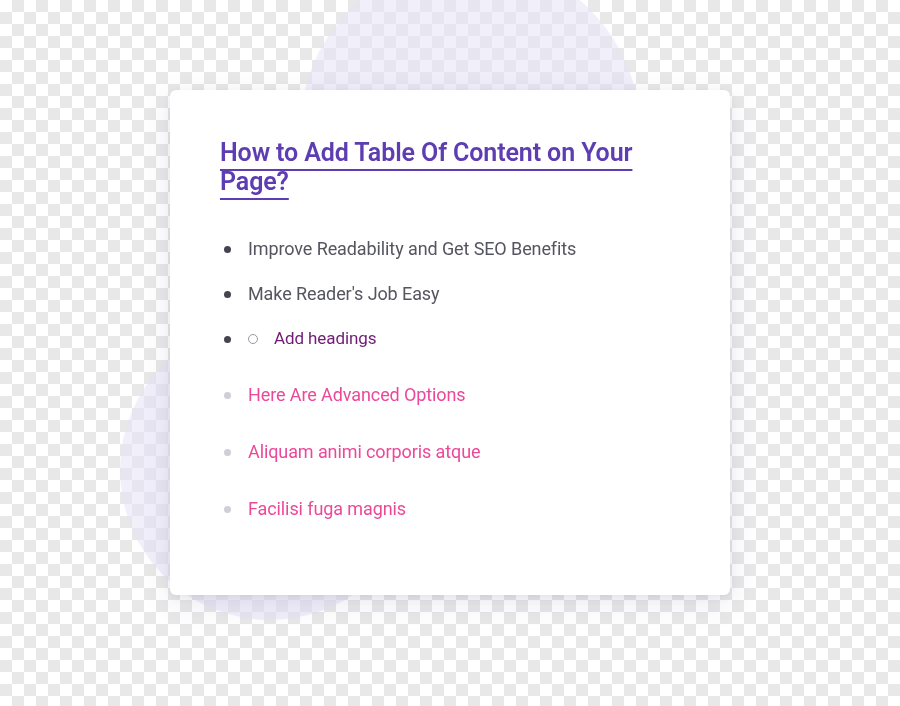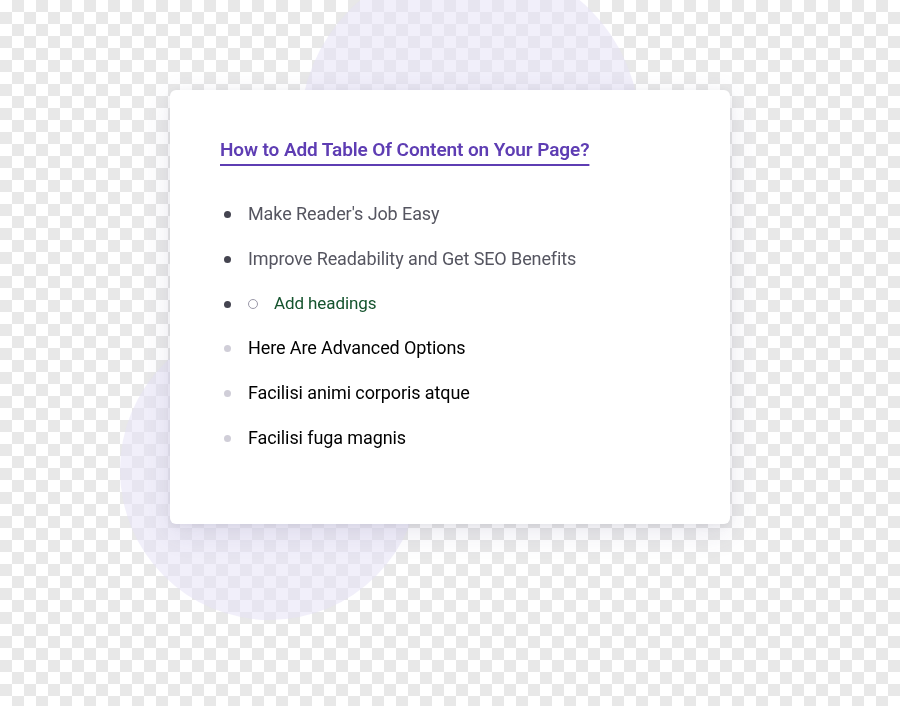--- a/index.html
+++ b/index.html
@@ -48,21 +48,21 @@
       left: 170px;
       width: 560px;
       background: #ffffff;
       border-radius: 6px;
       box-shadow: 0 8px 30px rgba(80, 70, 130, 0.12), 0 2px 8px rgba(0,0,0,0.05);
       padding: 48px 50px 52px 50px;
       z-index: 1;
     }
     .title {
       color: #5e3db3;
-      font-size: 19px;
+      font-size: 25px;
       font-weight: 600;
       text-decoration: underline;
       text-decoration-color: #5e3db3;
       text-underline-offset: 8px;
       text-decoration-thickness: 2px;
       margin-bottom: 42px;
       letter-spacing: -0.1px;
     }
     ul.top-list {
       list-style: none;
@@ -80,35 +80,36 @@
       content: "";
       position: absolute;
       left: 4px;
       top: 8px;
       width: 7px;
       height: 7px;
       border-radius: 50%;
       background: #444450;
     }
     ul.top-list > li.faded {
-      color: #000000;
+      color: #ec4899;
+      margin-top: 36px;
     }
     ul.top-list > li.faded::before {
       background: #d0ced8;
     }
     ul.sub-list {
       list-style: none;
       margin-top: 20px;
       margin-bottom: 6px;
     }
     ul.sub-list > li {
       position: relative;
       padding-left: 26px;
       font-size: 17px;
-      color: #14532d;
+      color: #701a75;
       margin-bottom: 12px;
       font-weight: 400;
     }
     ul.sub-list > li::before {
       content: "";
       position: absolute;
       left: 0;
       top: 6px;
       width: 8px;
       height: 8px;
@@ -119,24 +120,24 @@
   </style>
 </head>
 <body>
 
 <div class="bg-circle-1"></div>
 <div class="bg-circle-2"></div>
 
 <div class="card">
   <h2 class="title">How to Add Table Of Content on Your Page?</h2>
   <ul class="top-list">
+    <li><span>Improve Readability and Get SEO Benefits</span></li>
     <li><span>Make Reader's Job Easy</span></li>
-    <li><span>Improve Readability and Get SEO Benefits</span></li>
     <li>
       <ul class="sub-list">
         <li><span>Add headings</span></li>
       </ul>
     </li>
     <li class="faded"><span>Here Are Advanced Options</span></li>
-    <li class="faded"><span>Facilisi animi corporis atque</span></li>
+    <li class="faded"><span>Aliquam animi corporis atque</span></li>
     <li class="faded"><span>Facilisi fuga magnis</span></li>
   </ul>
 </div>
 
 </body></html>

